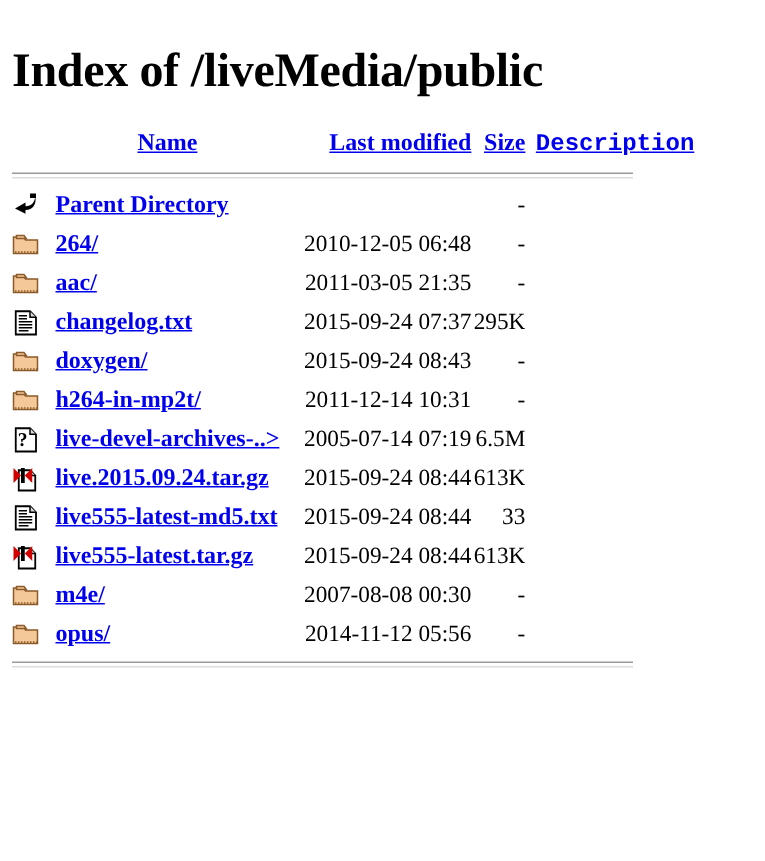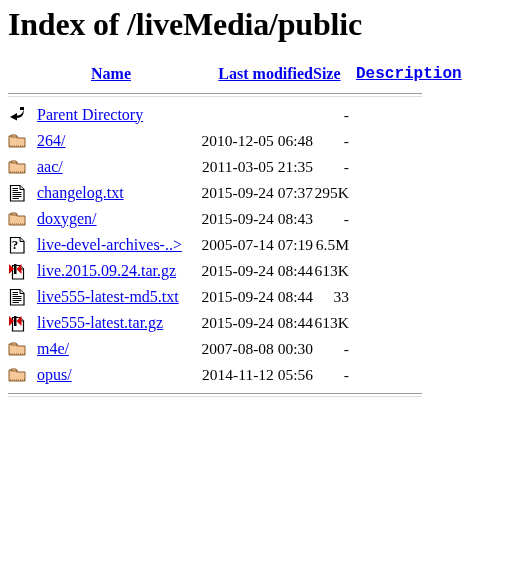--- a/index.html
+++ b/index.html
@@ -10,20 +10,21 @@
   body {
     width: 510px;
     height: 574px;
     overflow: hidden;
     font-family: "Liberation Serif", "DejaVu Serif", serif;
     color: #000000;
   }
   .page {
     padding: 8px 8px 0 8px;
     box-sizing: border-box;
+    margin-top: 22px;
   }
   h1.page-title {
     font-family: "Liberation Serif", "DejaVu Serif", serif;
     font-size: 32px;
     font-weight: bold;
     line-height: 1.05;
     margin: 0 0 18px 0;
     padding: 0;
     letter-spacing: -0.2px;
   }
@@ -44,26 +45,27 @@
   col.c-name  { width: 148px; }
   col.c-date  { width: 128px; }
   col.c-size  { width: 36px; }
   col.c-desc  { width: 70px; }
 
   thead th {
     height: 28px;
     text-align: center;
   }
   thead th.h-date { text-align: right; padding-left: 4px; }
-  thead th.h-size { text-align: left; }
+  thead th.h-size { text-align: right; }
   thead th.h-desc { text-align: left; padding-left: 7px; font-family: Liberation Mono, monospace; }
 
   a.hlink, a.flink {
     color: #0000ee;
     text-decoration: underline;
+    font-weight: bold;
   }
   a.hlink { font-weight: bold; }
 
   tr.rule-row td {
     padding: 0;
   }
   .hr {
     height: 2px;
     border-top: 1px solid #9a9a9a;
     border-bottom: 1px solid #dddddd;
@@ -185,20 +187,31 @@
                 <path d="M3 5 L8 5 L9.5 7 L3 7 Z" fill="#f5c89a" stroke="#8a5a28" stroke-width="1"></path>
                 <path d="M2 16 L17 16" stroke="#8a5a28" stroke-width="1" stroke-dasharray="1 1"></path>
               </svg></span></td>
           <td class="c-name-cell"><a class="flink" href="#">doxygen/</a></td>
           <td class="c-date-cell">2015-09-24 08:43</td>
           <td class="c-size-cell">-</td>
           <td class="c-desc-cell"></td>
         </tr>
         <tr class="file-row">
           <td class="c-icon-cell"><span class="icon"><svg width="20" height="22" viewBox="0 0 20 22">
+                <path d="M1 6 L1 17 L17 17 L17 8 L9 8 L7.5 6 Z" fill="#f5c89a" stroke="#8a5a28" stroke-width="1"></path>
+                <path d="M3 5 L8 5 L9.5 7 L3 7 Z" fill="#f5c89a" stroke="#8a5a28" stroke-width="1"></path>
+                <path d="M2 16 L17 16" stroke="#8a5a28" stroke-width="1" stroke-dasharray="1 1"></path>
+              </svg></span></td>
+          <td class="c-name-cell"><a class="flink" href="#">h264-in-mp2t/</a></td>
+          <td class="c-date-cell">2011-12-14 10:31</td>
+          <td class="c-size-cell">-</td>
+          <td class="c-desc-cell"></td>
+        </tr>
+        <tr class="file-row">
+          <td class="c-icon-cell"><span class="icon"><svg width="20" height="22" viewBox="0 0 20 22">
                 <path d="M2.5 3.5 L12 3.5 L16 7.5 L16 19 L2.5 19 Z" fill="#ffffff" stroke="#000000" stroke-width="1.2"></path>
                 <path d="M12 3.5 L12 7.5 L16 7.5" fill="#d9d9d9" stroke="#000000" stroke-width="1"></path>
                 <text x="7" y="15" font-family="Liberation Serif, serif" font-size="13" font-weight="bold" fill="#000000" text-anchor="middle">?</text>
               </svg></span></td>
           <td class="c-name-cell"><a class="flink" href="#">live-devel-archives-..&gt;</a></td>
           <td class="c-date-cell">2005-07-14 07:19</td>
           <td class="c-size-cell">6.5M</td>
           <td class="c-desc-cell"></td>
         </tr>
         <tr class="file-row">

